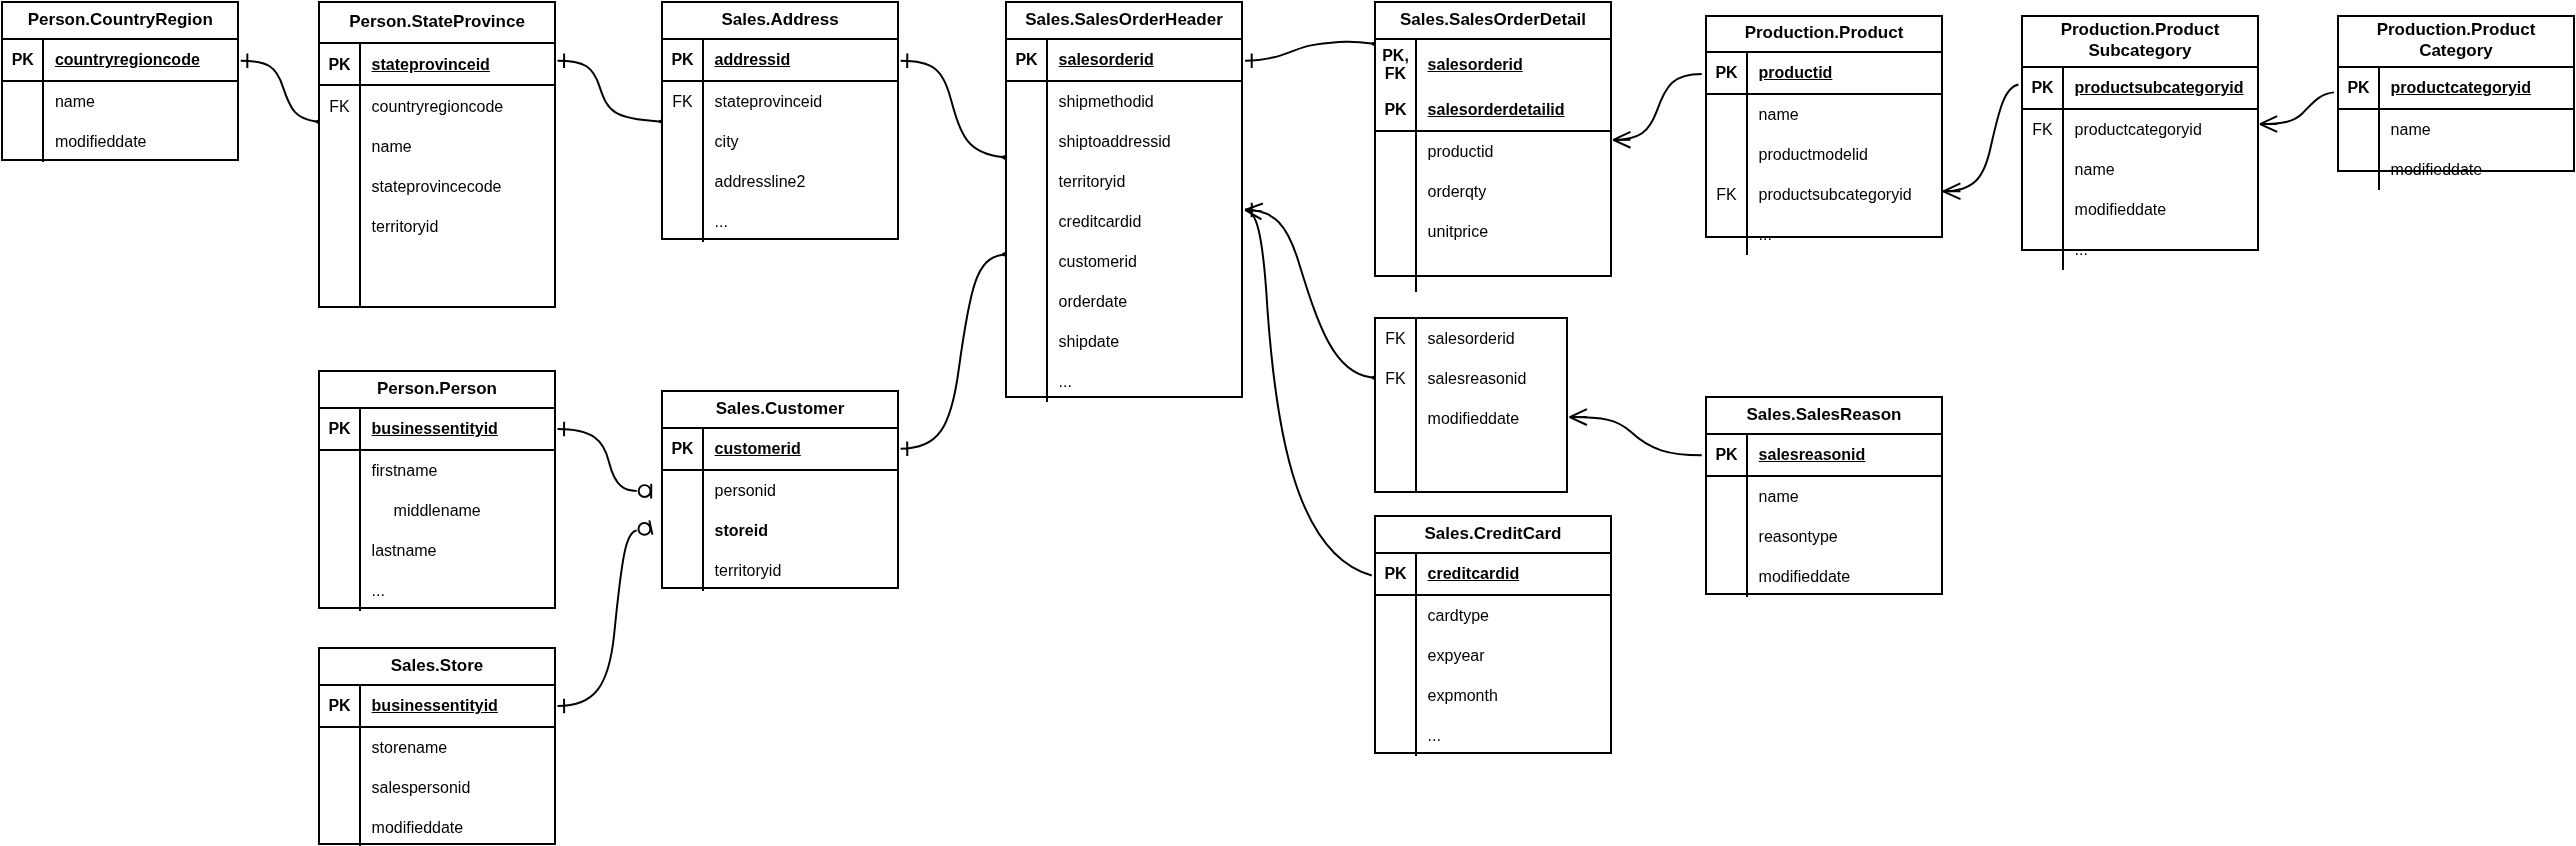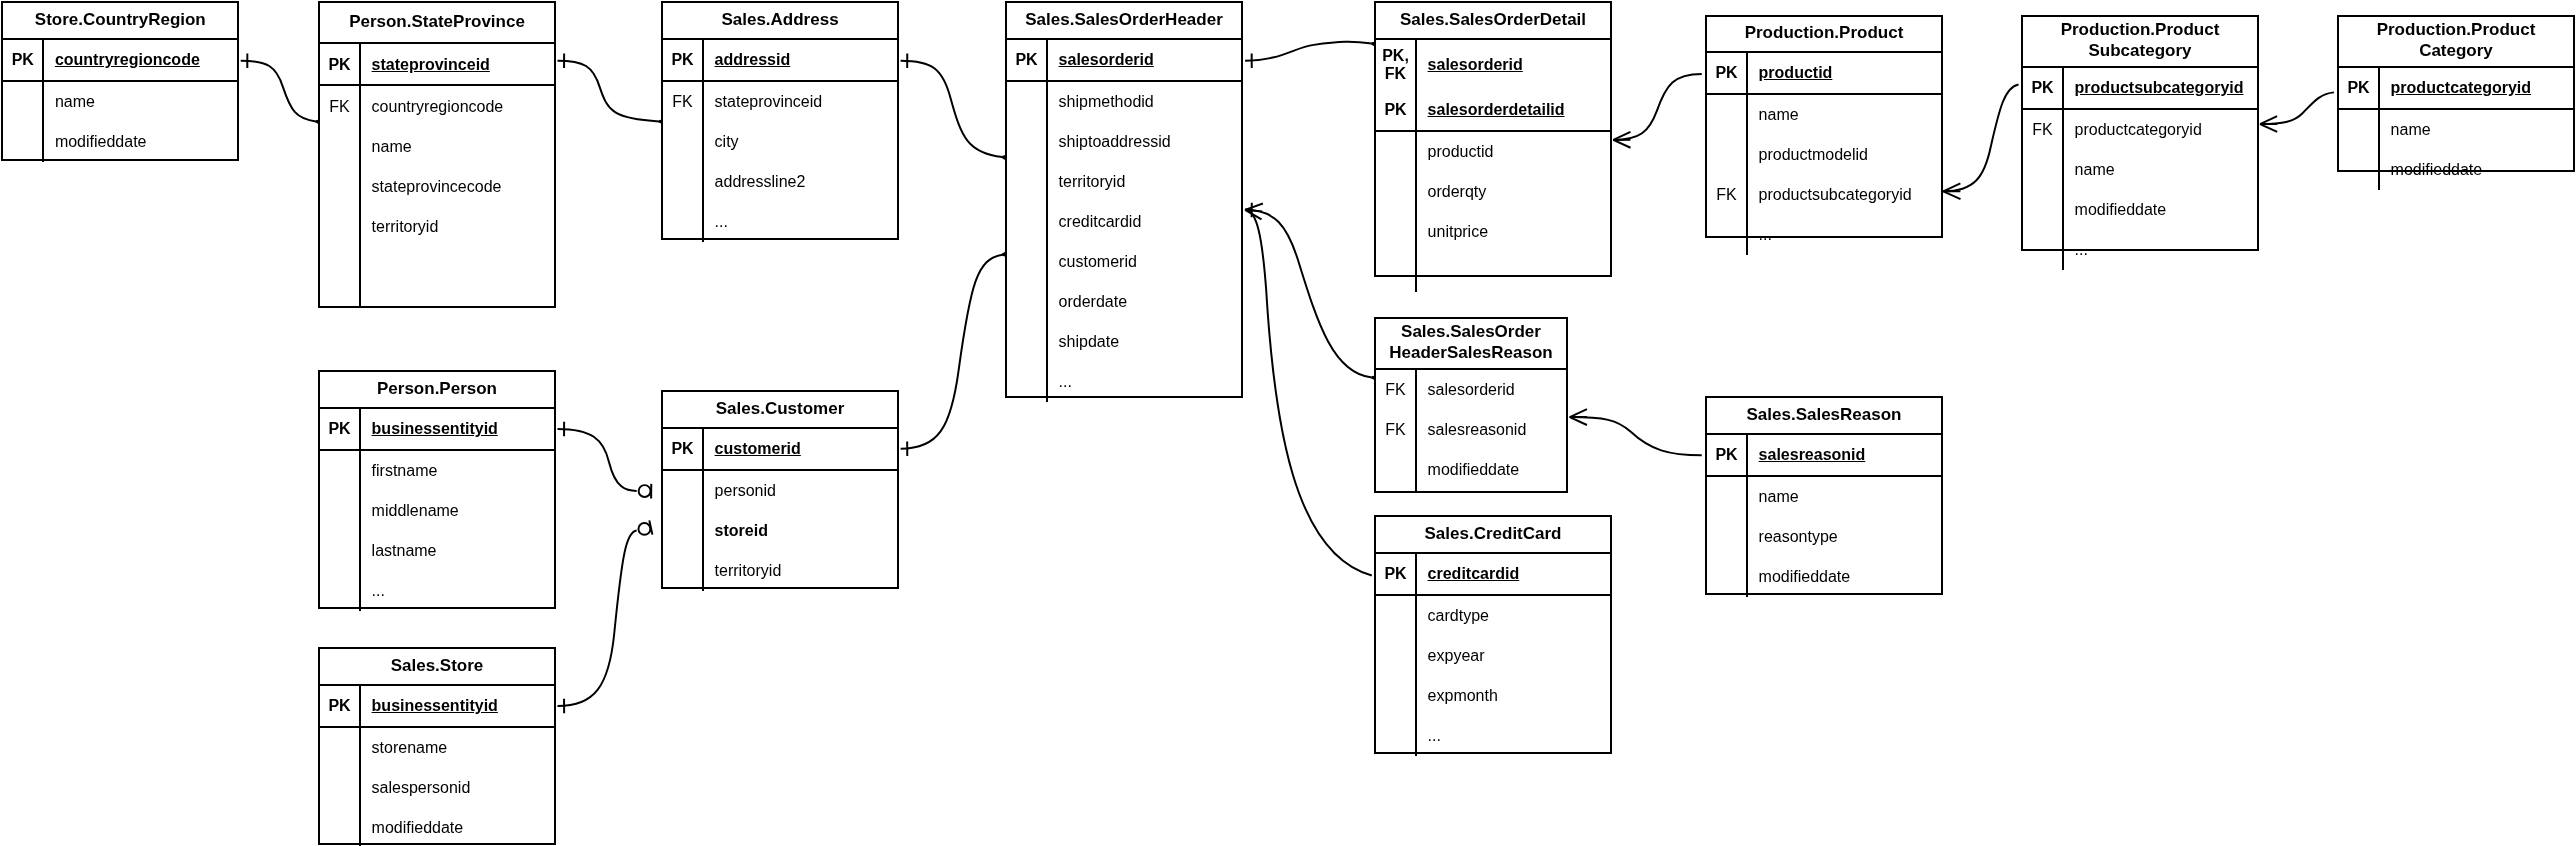--- a/index.html
+++ b/index.html
@@ -195,21 +195,21 @@
       </g>
       <g>
         <path d="M 844,1070 C 900,1070 922,1040 930,960 C 942,840 948,806 964,804" fill="none" stroke="#000000" stroke-width="3"></path>
         <line x1="853.9279477003311" y1="1058.9349263689983" x2="854.0716257787938" y2="1080.9344571960355" stroke="#000000" stroke-width="3" fill="none"></line>
         <circle cx="975.7291726227431" cy="801.4649438692818" r="9" fill="#ffffff" stroke="#000000" stroke-width="3"></circle>
         <line x1="983.1796816885375" y1="788.6006555228354" x2="987.8272845948542" y2="810.1041386645312" stroke="#000000" stroke-width="3" fill="none"></line>
       </g>
     </svg>
   <div id="entities-layer">
       <div class="entity" style="left: 1.3px; top: 1.3px; width: 238px; height: 160px;">
-        <div class="entity-title" style="height: 41px;">Store.CountryRegion</div>
+        <div class="entity-title" style="height: 41px;">Person.CountryRegion</div>
         <div class="entity-body">
           <div class="attr-group pk-group">
             <div class="key-col">
               <div class="row-key" style="height: 40px;">PK</div>
             </div>
             <div class="name-col">
               <div class="row-name pkname" style="height: 40px;">countryregioncode</div>
             </div>
           </div>
           <div class="attr-group rest-group">
@@ -416,22 +416,20 @@
               <div class="row-key" style="height: 40px;"></div>
             </div>
             <div class="name-col">
               <div class="row-name" style="height: 40px;">name</div>
               <div class="row-name" style="height: 40px;">modifieddate</div>
             </div>
           </div>
         </div>
       </div>
       <div class="entity" style="left: 1374px; top: 317px; width: 194px; height: 176px;">
-        <div class="entity-title" style="height: 51px;">Sales.SalesOrder
-HeaderSalesReason</div>
         <div class="entity-body">
           <div class="attr-group rest-group">
             <div class="key-col">
               <div class="row-key fk" style="height: 40px;">FK</div>
               <div class="row-key fk" style="height: 40px;">FK</div>
               <div class="row-key" style="height: 40px;"></div>
             </div>
             <div class="name-col">
               <div class="row-name" style="height: 40px;">salesorderid</div>
               <div class="row-name" style="height: 40px;">salesreasonid</div>
@@ -505,21 +503,21 @@
           </div>
           <div class="attr-group rest-group">
             <div class="key-col">
               <div class="row-key" style="height: 40px;"></div>
               <div class="row-key" style="height: 40px;"></div>
               <div class="row-key" style="height: 40px;"></div>
               <div class="row-key" style="height: 40px;"></div>
             </div>
             <div class="name-col">
               <div class="row-name" style="height: 40px;">firstname</div>
-              <div class="row-name" style="height: 40px;">middlename</div>
+              <div class="row-name" style="height: 40px; margin-left: 22px;">middlename</div>
               <div class="row-name" style="height: 40px;">lastname</div>
               <div class="row-name" style="height: 40px;">...</div>
             </div>
           </div>
         </div>
       </div>
       <div class="entity" style="left: 661px; top: 390px; width: 238px; height: 199px;">
         <div class="entity-title" style="height: 41px;">Sales.Customer</div>
         <div class="entity-body">
           <div class="attr-group pk-group">

